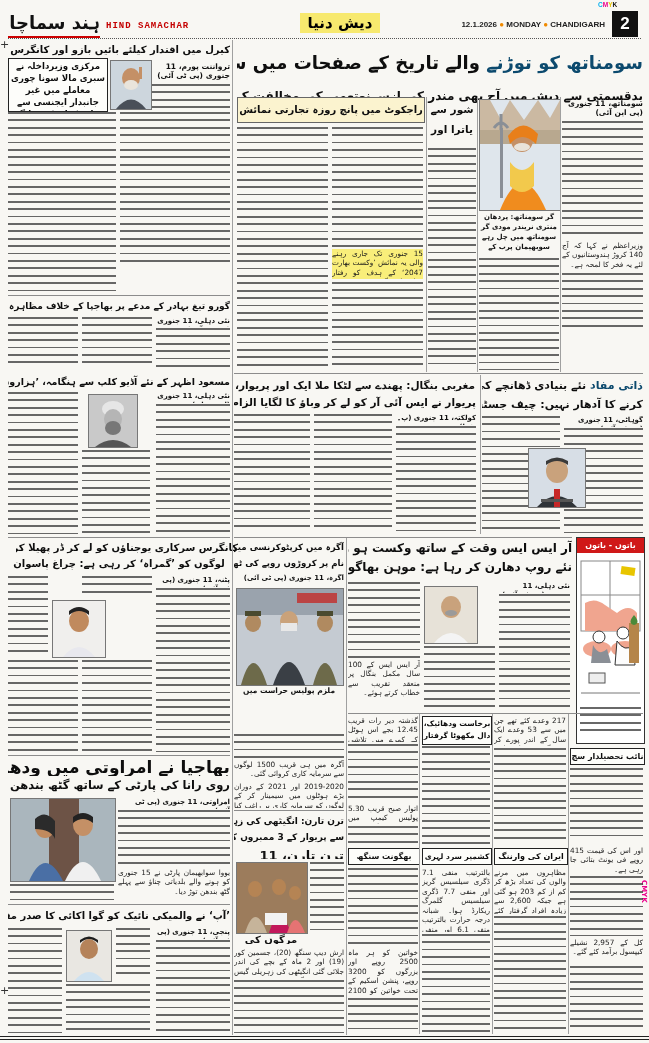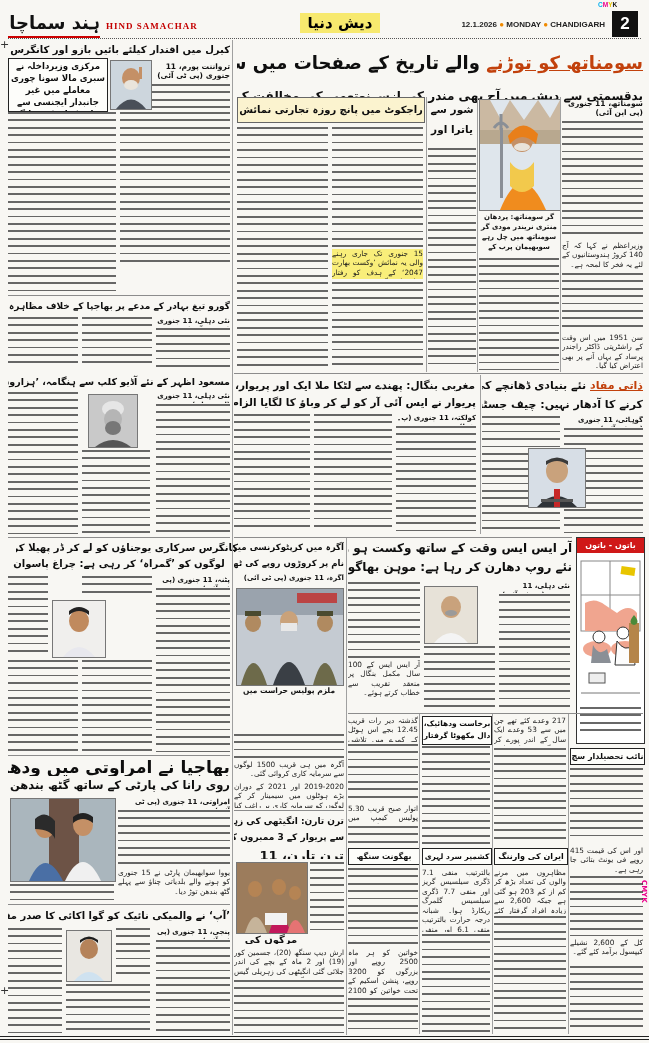--- a/index.html
+++ b/index.html
@@ -9,36 +9,36 @@
   .rtl{direction:rtl;}
   .hl{font-weight:bold;color:#0e0e0e;text-align:center;white-space:nowrap;overflow:hidden;letter-spacing:-0.5px;}
   .tx{background:repeating-linear-gradient(180deg,#3e3e3e 0px,#3e3e3e 1.7px,rgba(0,0,0,0) 1.7px,rgba(0,0,0,0) 7.4px);opacity:.78;}
   .dl{font-size:7.5px;font-weight:bold;color:#111;line-height:1.25;overflow:hidden;}
   .snip{font-size:7.3px;line-height:1.3;color:#1b1b1b;text-align:justify;overflow:hidden;}
   .vr{position:absolute;width:1px;background:#a0a0a0;}
   .hr{position:absolute;height:1px;background:#8c8c8c;}
   .box-head{border:1px solid #222;font-weight:bold;color:#0d0d0d;text-align:center;background:#fdfdfa;overflow:hidden;}
   .ph{border:1px solid #777;overflow:hidden;background:#ddd;}
   .cap{font-weight:bold;color:#111;text-align:center;overflow:hidden;}
-  .blue{color:#c2410c;text-decoration:underline;}
+  .blue{color:#0c4a6e;}
   .yellow-hl{background:#f9ee7a;}
   .cmyk-c{color:#00aeef}.cmyk-m{color:#ec008c}.cmyk-y{color:#e8c500}.cmyk-k{color:#111}
 </style>
 </head>
 <body>
 
 <div id="page">
 
   <div class="abs" style="left:598px;top:1px;font-size:6.5px;font-weight:bold;font-family:'Liberation Sans',sans-serif"><span class="cmyk-c">C</span><span class="cmyk-m">M</span><span class="cmyk-y">Y</span><span class="cmyk-k">K</span></div>
   <div class="abs" style="left:0px;top:38px;font-size:11px;color:#333">+</div>
   <div class="abs" style="left:0px;top:984px;font-size:11px;color:#333">+</div>
   <div class="abs" style="left:640px;top:880px;font-size:7px;font-weight:bold;color:#ec008c;writing-mode:vertical-rl">CMYK</div>
 
   <div class="abs rtl" style="left:8px;top:12px;width:92px;height:24px;font-size:18px;font-weight:bold;color:#111;border-bottom:2px solid #c00;text-align:center;white-space:nowrap;overflow:hidden">ہند سماچار</div>
-  <div class="abs" style="left:106px;top:21px;width:120px;font-size:9px;font-weight:bold;color:#c40000;font-family:Liberation Serif, serif;letter-spacing:1px">HIND SAMACHAR</div>
+  <div class="abs" style="left:106px;top:21px;width:120px;font-size:9px;font-weight:bold;color:#c40000;font-family:Liberation Mono, monospace;letter-spacing:1px">HIND SAMACHAR</div>
   <div class="abs rtl" style="left:300px;top:13px;width:80px;height:20px;background:#f7e96e;font-size:15px;font-weight:bold;text-align:center;line-height:20px">دیش دنیا</div>
   <div class="abs" style="left:455px;top:20px;width:150px;font-size:8px;font-weight:bold;color:#222;font-family:'Liberation Sans',sans-serif;text-align:right">
     <span>12.1.2026</span>
     <span style="color:#f08a00">●</span>
     <span>MONDAY</span>
     <span style="color:#f08a00">●</span>
     <span>CHANDIGARH</span>
   </div>
   <div class="abs" style="left:612px;top:11px;width:26px;height:26px;background:#111;color:#fff;font-size:17px;font-weight:bold;text-align:center;line-height:26px;font-family:'Liberation Sans',sans-serif">2</div>
   <div class="abs" style="left:8px;top:38px;width:633px;border-top:1px dotted #555"></div>
@@ -161,21 +161,20 @@
       <path d="M14 28 Q21 18 28 28 M21 14 L21 30" stroke="#8a8f96" stroke-width="3" fill="none"></path>
     </svg>
   </div>
   <div class="abs rtl cap" style="left:477px;top:212px;width:84px;height:42px;font-size:7px;line-height:1.45">گر سومناتھ: پردھان منتری نریندر مودی گر سومناتھ میں چل رہے سوبھیمان پرب کے دوران ہاتھ میں ترشول اٹھائے ہوئے</div>
   <div class="abs tx" style="left:479px;top:258px;width:80px;height:112px"></div>
 
   <div class="abs rtl dl" style="left:562px;top:99px;width:81px;height:20px">سومناتھ، 11 جنوری (پی این آئی)</div>
   <div class="abs tx" style="left:562px;top:121px;width:81px;height:118px"></div>
   <div class="abs rtl snip" style="left:562px;top:241px;width:81px;height:30px">وزیراعظم نے کہا کہ آج 140 کروڑ ہندوستانیوں کے لئے یہ فخر کا لمحہ ہے۔</div>
   <div class="abs tx" style="left:562px;top:273px;width:81px;height:58px"></div>
-  <div class="abs rtl snip" style="left:562px;top:333px;width:81px;height:37px">سن 1951 میں اس وقت کے راشٹرپتی ڈاکٹر راجندر پرساد کے یہاں آنے پر بھی اعتراض کیا گیا۔</div>
 
   <div class="abs rtl hl" style="left:234px;top:394px;width:242px;height:16px;font-size:10.5px;line-height:16px">پریوار نے ایس آئی آر کو لے کر وباؤ کا لگایا الزام</div>
   <div class="abs rtl hl" style="left:234px;top:377px;width:242px;height:16px;font-size:10.5px;line-height:16px">مغربی بنگال: پھندے سے لٹکا ملا ایک اور پریوار،</div>
   <div class="abs rtl dl" style="left:396px;top:414px;width:80px;height:11px;font-size:7px">کولکتہ، 11 جنوری (پ۔ٹ۔ا)</div>
   <div class="abs tx" style="left:396px;top:426px;width:80px;height:106px"></div>
   <div class="abs tx" style="left:314px;top:414px;width:78px;height:118px"></div>
   <div class="abs tx" style="left:234px;top:414px;width:76px;height:118px"></div>
 
   <div class="abs rtl hl" style="left:482px;top:377px;width:161px;height:18px;font-size:11px;line-height:18px"><span class="blue">ذاتی مفاد</span><span> نئے بنیادی ڈھانچے کی مخالفت</span></div>
   <div class="abs rtl hl" style="left:482px;top:396px;width:161px;height:17px;font-size:11px;line-height:17px">کرنے کا آدھار نہیں: چیف جسٹس</div>
@@ -297,21 +296,21 @@
   <div class="abs rtl snip" style="left:494px;top:716px;width:72px;height:30px">217 وعدے کئے تھے جن میں سے 53 وعدے ایک سال کے اندر پورے کر دیئے گئے ہیں اور باقی آئندہ والے سال میں۔</div>
   <div class="abs tx" style="left:494px;top:748px;width:72px;height:96px"></div>
   <div class="abs rtl box-head" style="left:494px;top:848px;width:72px;height:15px;font-size:8px;line-height:15px">ایران کی وارننگ</div>
   <div class="abs rtl snip" style="left:494px;top:868px;width:72px;height:46px">مظاہروں میں مرنے والوں کی تعداد بڑھ کر کم از کم 203 ہو گئی ہے جبکہ 2,600 سے زیادہ افراد گرفتار کئے جا چکے ہیں۔</div>
   <div class="abs tx" style="left:494px;top:916px;width:72px;height:117px"></div>
 
   <div class="abs rtl box-head" style="left:570px;top:748px;width:73px;height:15px;font-size:8px;line-height:15px">نائب تحصیلدار سچ</div>
   <div class="abs tx" style="left:570px;top:768px;width:73px;height:74px"></div>
   <div class="abs rtl snip" style="left:570px;top:846px;width:73px;height:28px">اور اس کی قیمت 415 روپے فی یونٹ بتائی جا رہی ہے۔</div>
   <div class="abs tx" style="left:570px;top:876px;width:73px;height:60px"></div>
-  <div class="abs rtl snip" style="left:570px;top:938px;width:73px;height:24px">کل کے 2,600 نشیلے کیپسول برآمد کئے گئے۔</div>
+  <div class="abs rtl snip" style="left:570px;top:938px;width:73px;height:24px">کل کے 2,957 نشیلے کیپسول برآمد کئے گئے۔</div>
   <div class="abs tx" style="left:570px;top:966px;width:73px;height:67px"></div>
 
   <div class="vr" style="left:232px;top:40px;height:995px"></div>
   <div class="vr" style="left:426px;top:97px;height:275px"></div>
   <div class="vr" style="left:477px;top:97px;height:275px"></div>
   <div class="vr" style="left:560px;top:97px;height:275px"></div>
   <div class="vr" style="left:480px;top:375px;height:159px"></div>
   <div class="vr" style="left:346px;top:538px;height:497px"></div>
   <div class="vr" style="left:492px;top:714px;height:320px"></div>
   <div class="vr" style="left:568px;top:714px;height:320px"></div>

